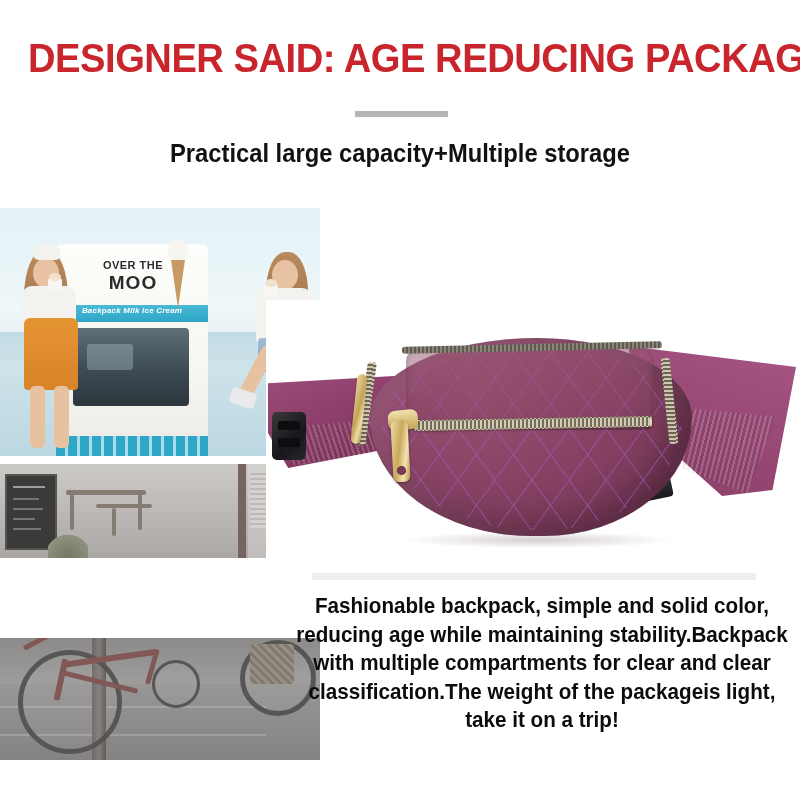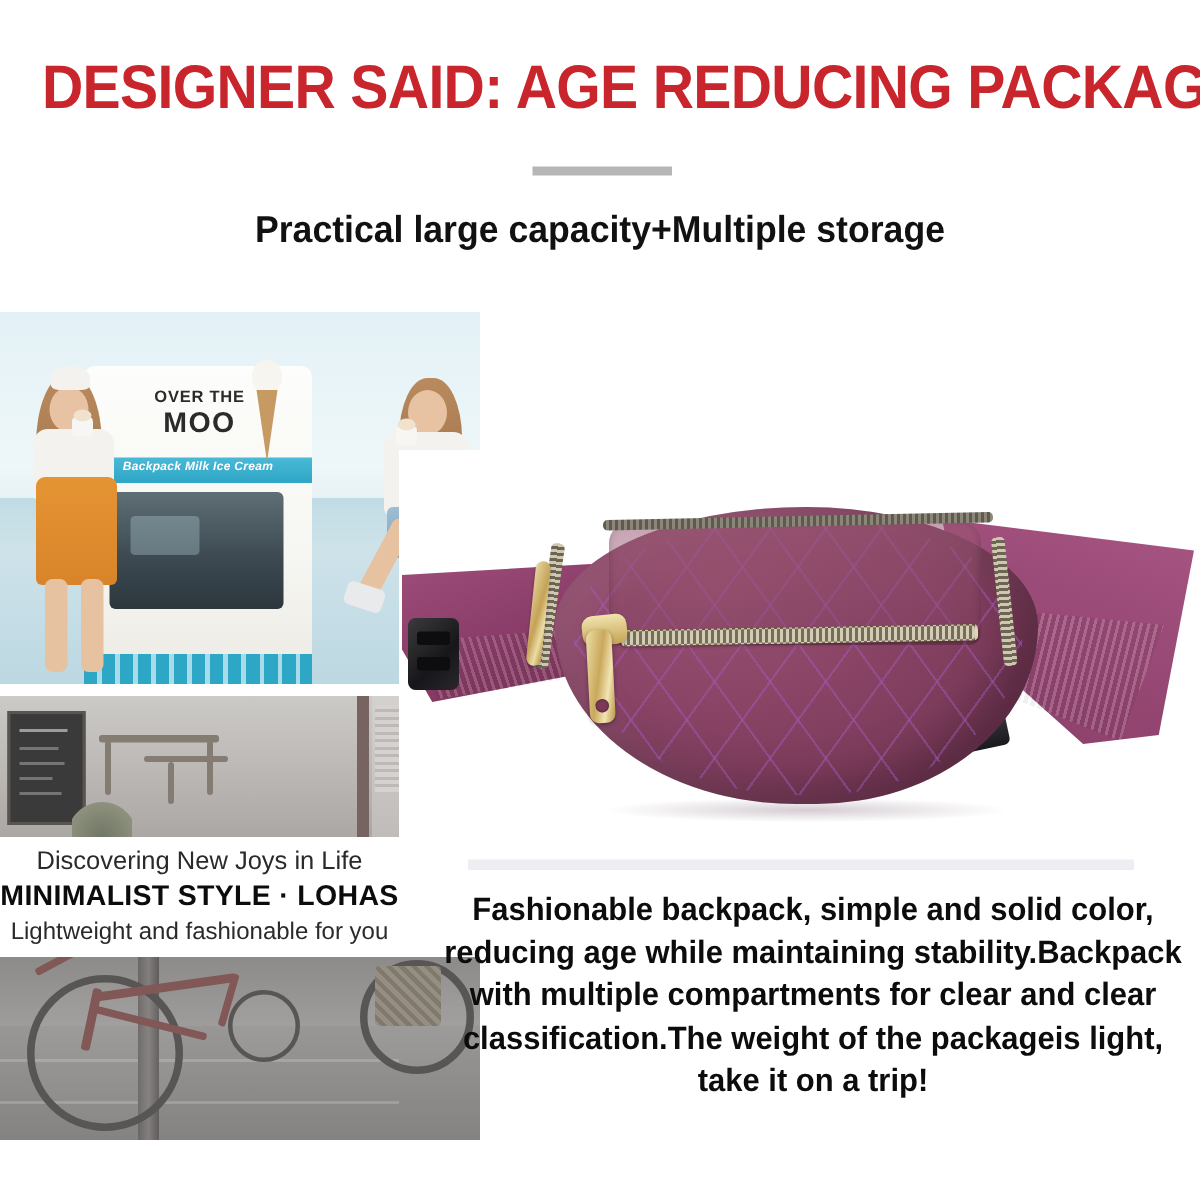--- a/index.html
+++ b/index.html
@@ -564,25 +564,20 @@
       </div>
       <div class="cafe-table" style="left:66px;top:26px;width:80px;height:5px;"></div>
       <div class="cafe-table" style="left:70px;top:30px;width:4px;height:36px;"></div>
       <div class="cafe-table" style="left:138px;top:30px;width:4px;height:36px;"></div>
       <div class="cafe-table" style="left:96px;top:40px;width:56px;height:4px;"></div>
       <div class="cafe-table" style="left:112px;top:44px;width:4px;height:28px;"></div>
       <div class="cafe-logs"></div>
       <div class="cafe-plant"></div>
     </div>
 
-    <div class="collage-text">
-      <div class="ct-line1">Discovering New Joys in Life</div>
-      <div class="ct-line2">MINIMALIST STYLE · LOHAS</div>
-      <div class="ct-line3">Lightweight and fashionable for you</div>
-    </div>
 
     <div class="photo photo-bike">
       <div class="bike-ground"></div>
       <div class="bike-seam" style="left:0;top:68px;width:266px;"></div>
       <div class="bike-seam" style="left:0;top:96px;width:266px;"></div>
       <div class="bike-pole"></div>
       <div class="wheel" style="left:18px;top:12px;width:94px;height:94px;"></div>
       <div class="wheel" style="right:4px;top:2px;width:66px;height:66px;"></div>
       <div class="bike-frame" style="left:62px;top:24px;width:96px;height:6px;transform:rotate(-8deg);"></div>
       <div class="bike-frame" style="left:62px;top:32px;width:78px;height:5px;transform:rotate(14deg);"></div>

